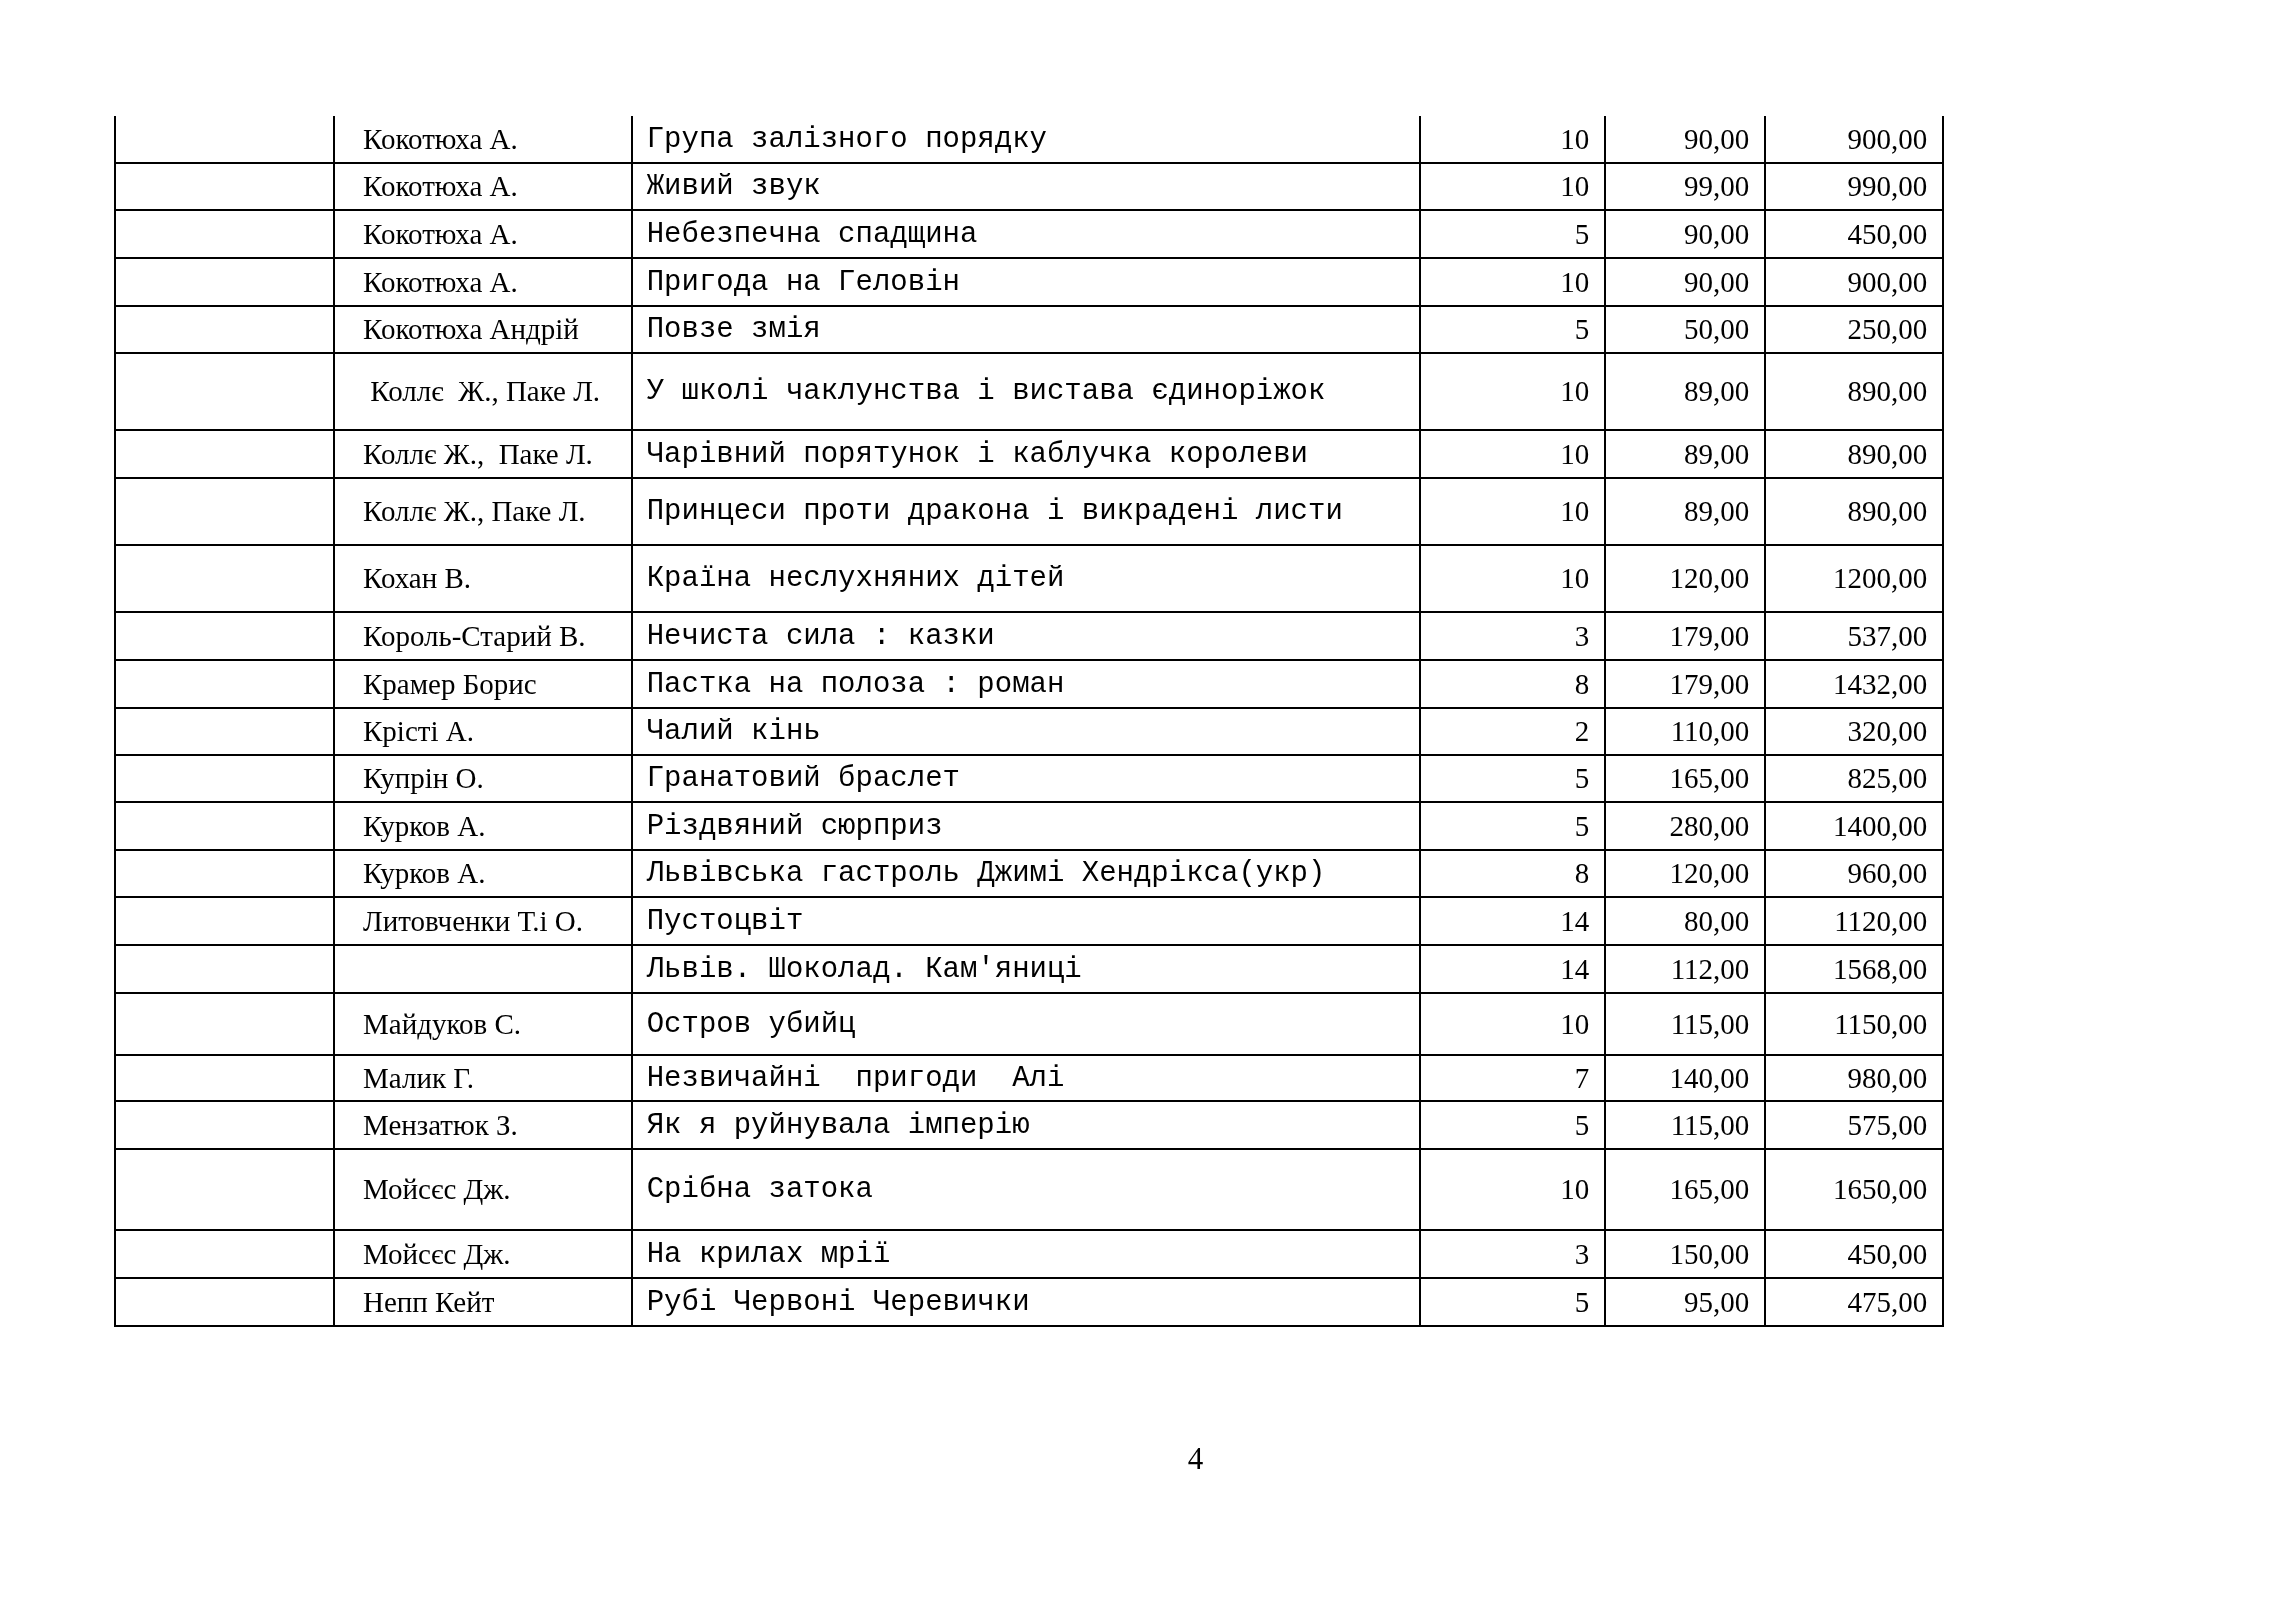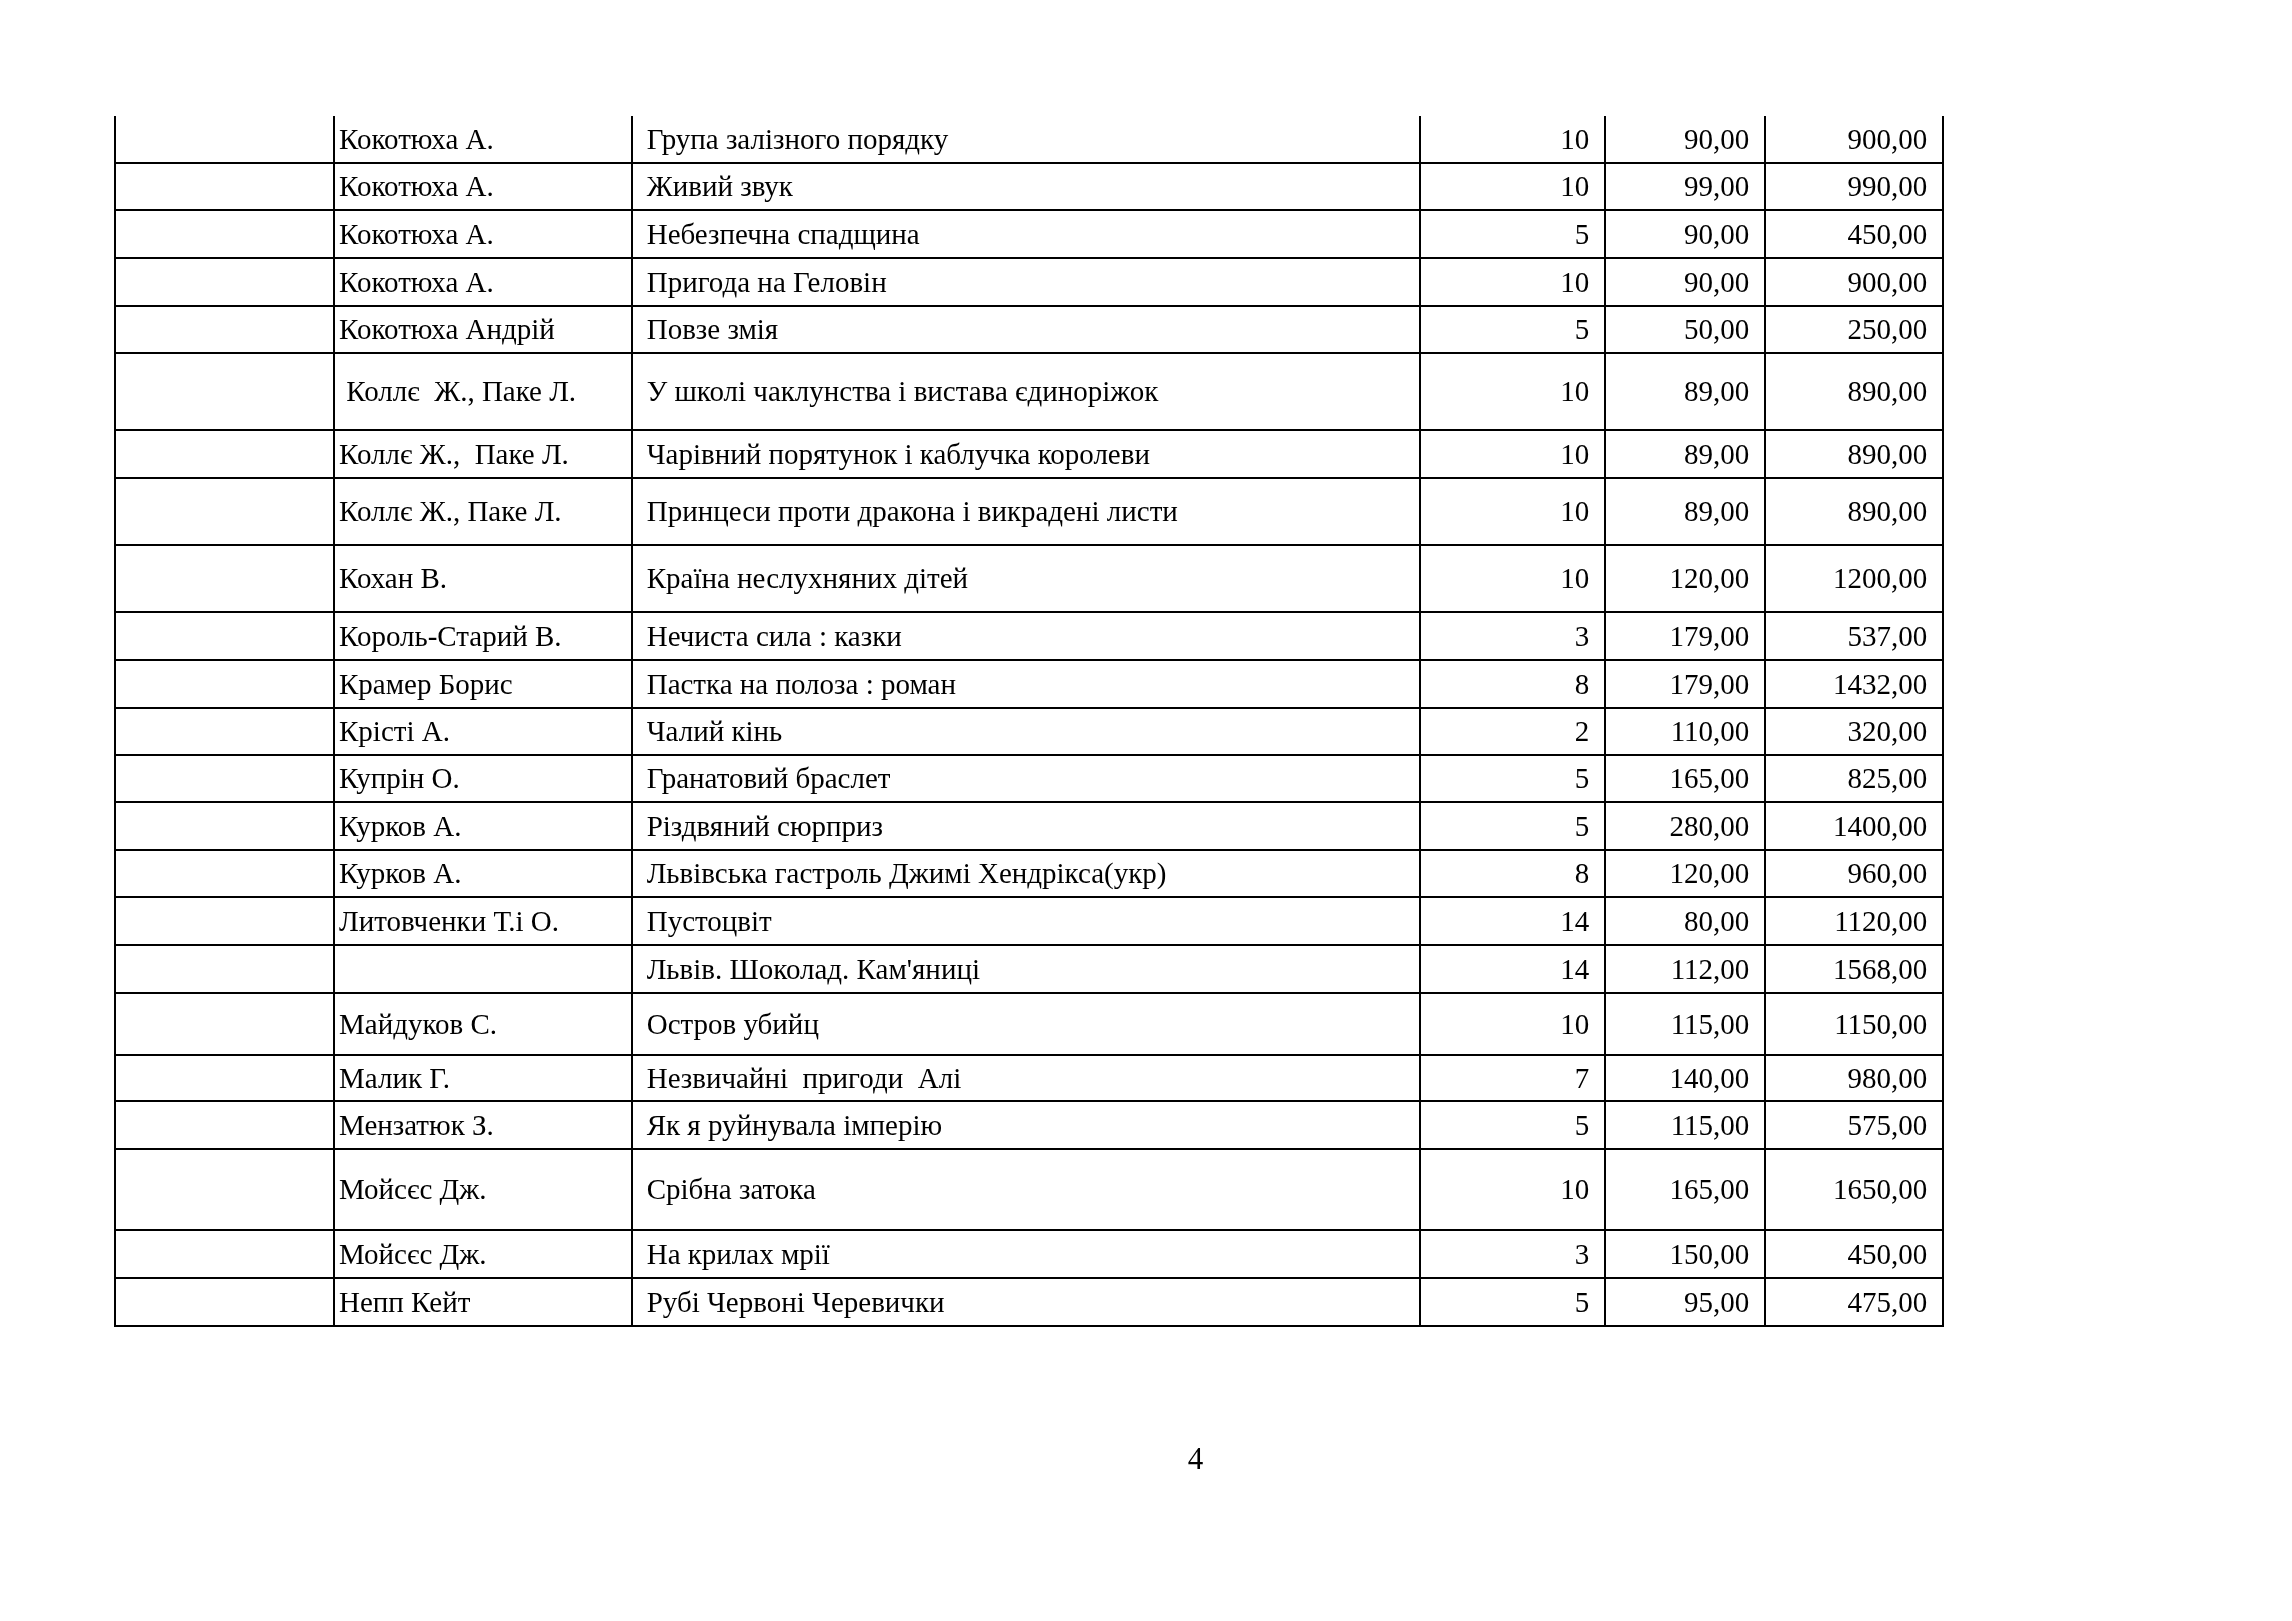--- a/index.html
+++ b/index.html
@@ -3,22 +3,22 @@
 <meta charset="utf-8">
 <style>
   html, body { margin: 0; padding: 0; background: #ffffff; }
   body { width: 2293px; height: 1621px; position: relative; overflow: hidden;
          font-family: "Liberation Serif", "DejaVu Serif", serif; color: #000; }
   #sheet { position: absolute; left: 114px; top: 116px; border-collapse: collapse; table-layout: fixed; }
   #sheet td { border: 2.9px solid #000; padding: 0 13.7px; font-size: 29px; line-height: 35px;
               vertical-align: middle; white-space: pre-wrap; overflow: hidden; box-sizing: border-box; }
   #sheet tr:first-child td { border-top: none; }
   #sheet td.num { text-align: right; padding-right: 14.7px; }
-  #sheet td.author { padding-left: 4px; }
-  #sheet td.title { padding-left: 13.7px; }
+  #sheet td.author { padding-left: 28px; }
+  #sheet td.title { padding-left: 13.7px; font-family: Liberation Mono, monospace; }
   col.c0 { width: 219px; } col.c1 { width: 298px; } col.c2 { width: 788px; }
   col.c3 { width: 185px; } col.c4 { width: 160px; } col.c5 { width: 178px; }
   #page-number { position: absolute; left: 1181px; top: 1441px; font-size: 31px; width: 29px; text-align: center; }
 </style>
 </head>
 <body>
 
 <table id="sheet">
   <colgroup>
     <col class="c0">

